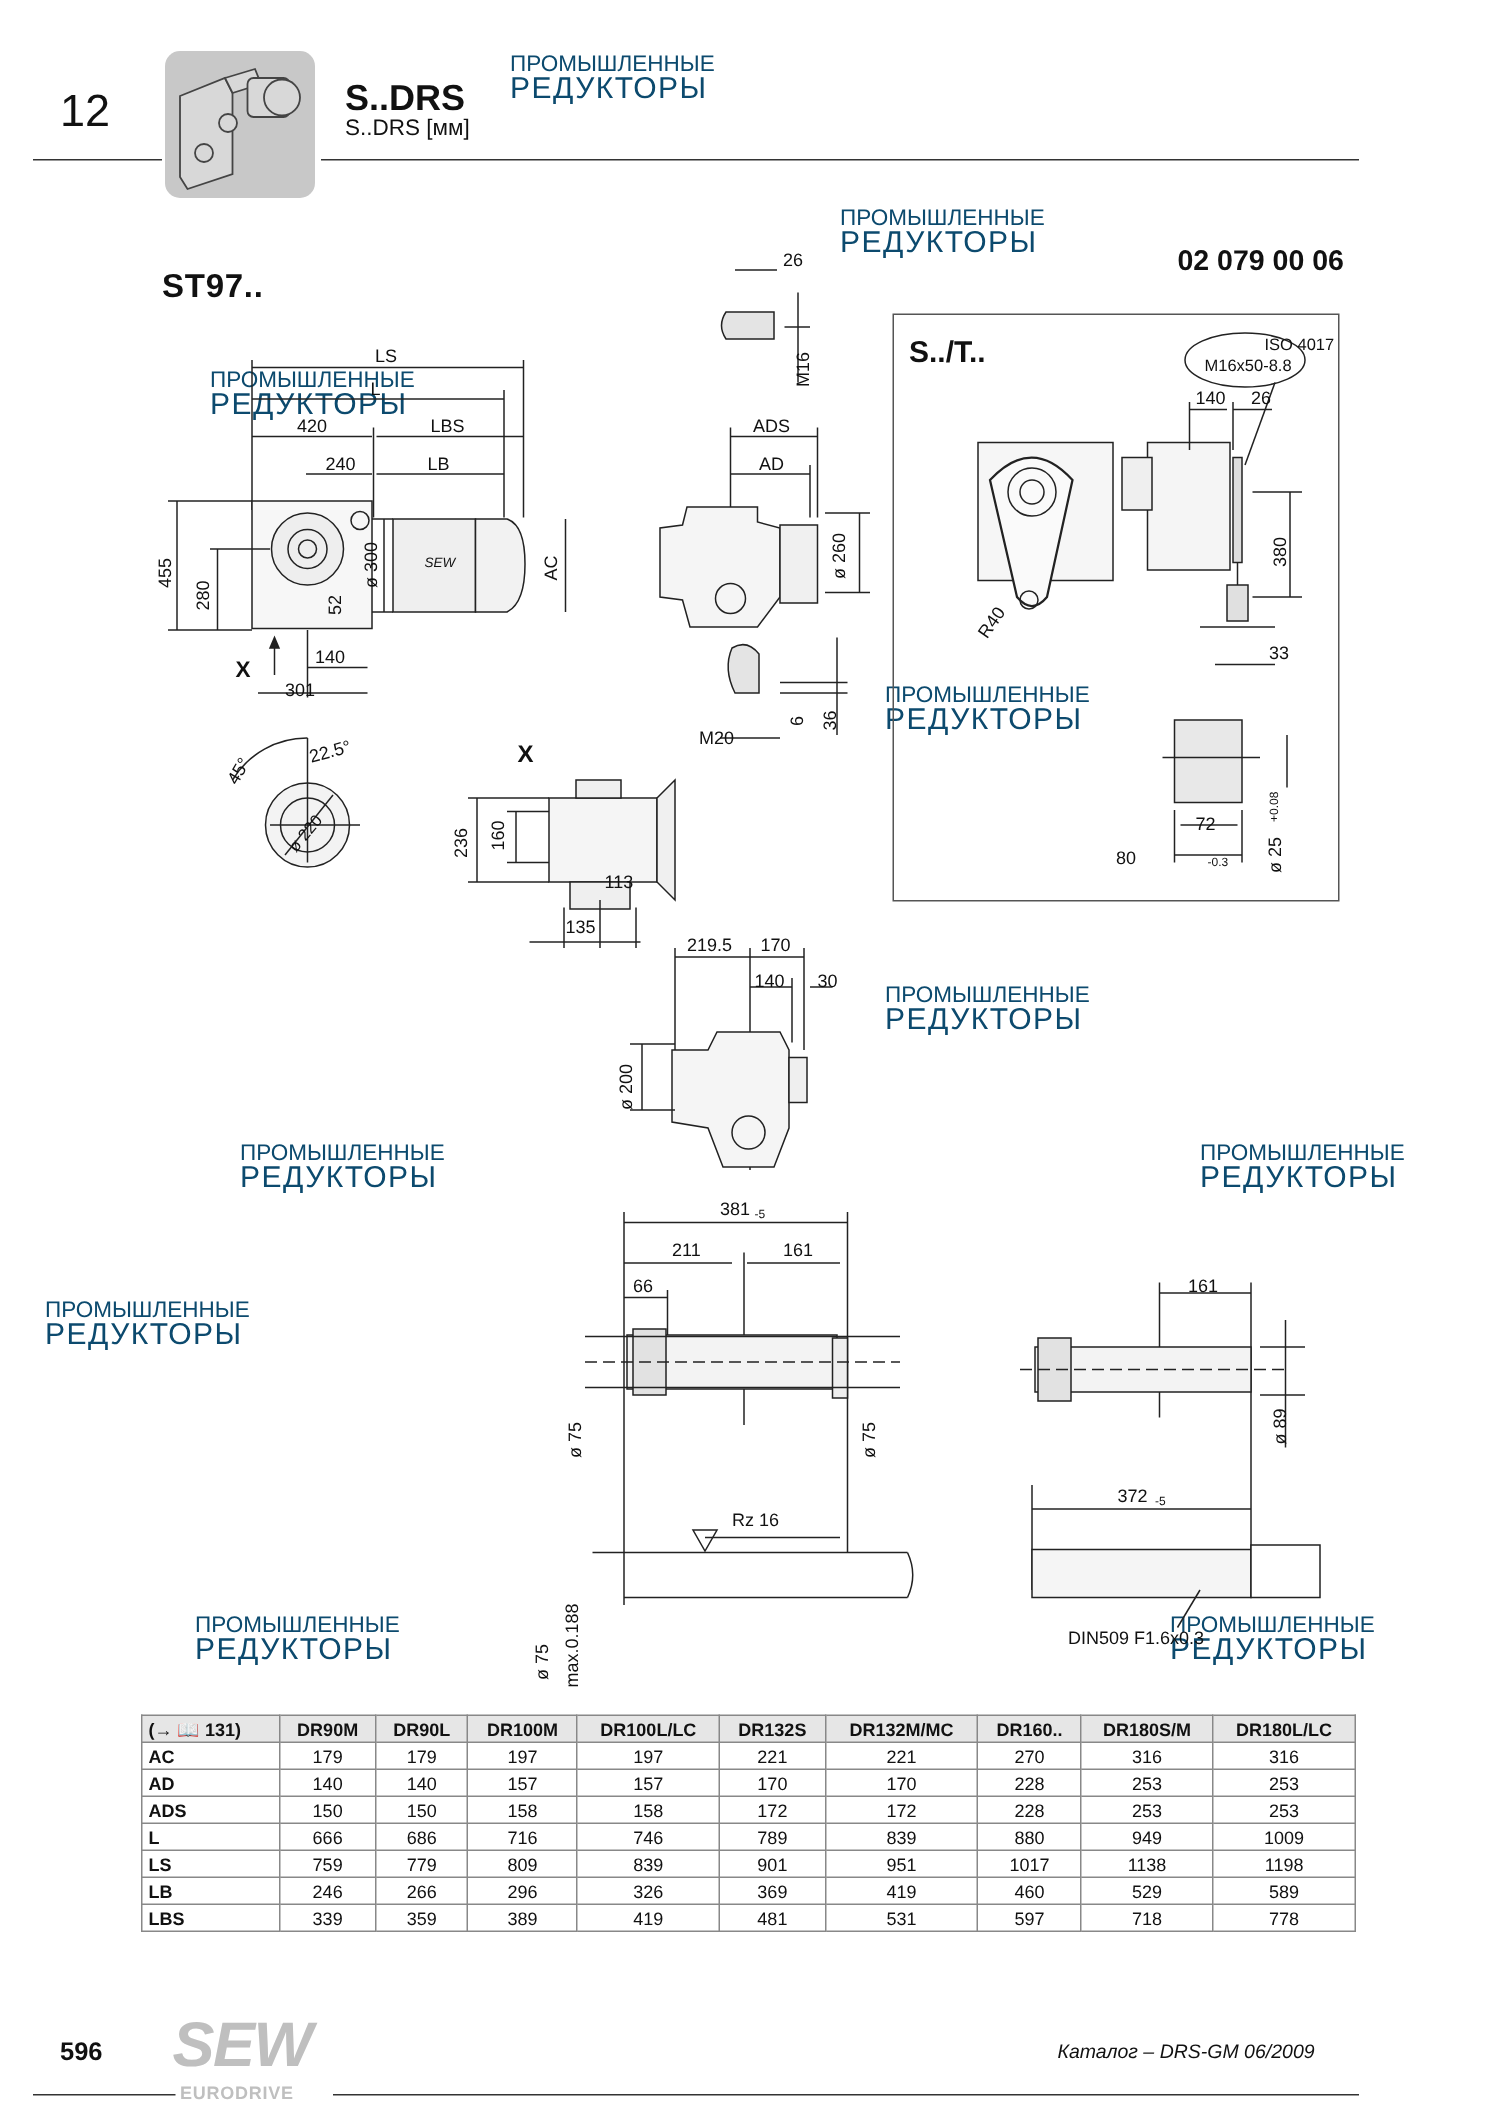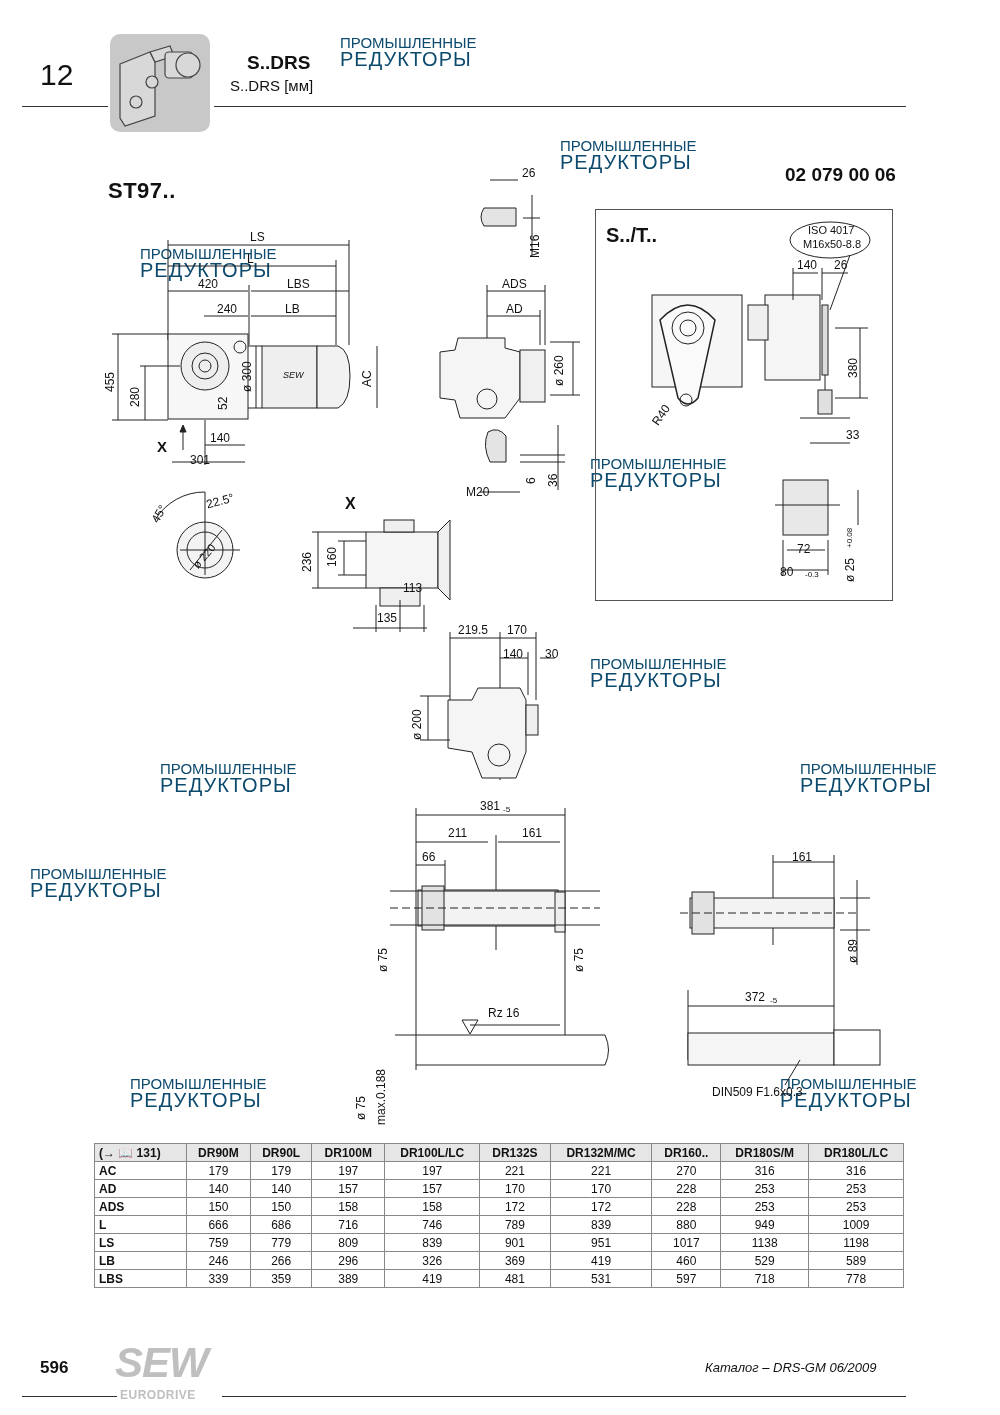--- a/index.html
+++ b/index.html
@@ -1,21 +1,21 @@
 <!DOCTYPE html>
 <html><head>
 <meta charset="utf-8">
 <style>
   html,body{margin:0;padding:0;background:#fff;}
   body{width:1000px;height:1415px;position:relative;overflow:hidden;font-family:"Liberation Sans",sans-serif;color:#111;}
   .abs{position:absolute;}
   .chapter{left:40px;top:58px;font-size:30px;font-weight:normal;}
   .hline{position:absolute;height:1px;background:#333;}
   .thumb{left:110px;top:34px;width:100px;height:98px;background:#c8c8c8;border-radius:10px;}
-  .title{left:247px;top:52px;font-size:19px;font-weight:bold;}
+  .title{left:230px;top:52px;font-size:24px;font-weight:bold;}
   .subtitle{left:230px;top:77px;font-size:15px;}
   .model{left:108px;top:178px;font-size:22px;font-weight:bold;letter-spacing:0.5px;}
   .docnum{left:785px;top:164px;font-size:19px;font-weight:bold;}
   .st-box{left:595px;top:209px;width:296px;height:390px;border:1px solid #555;}
   .st-title{left:606px;top:224px;font-size:20px;font-weight:bold;}
   .dim{position:absolute;font-size:12px;color:#111;}
   .dimv{position:absolute;font-size:12px;color:#111;transform:rotate(-90deg);transform-origin:left top;}
   svg{position:absolute;overflow:visible;}
   table.dims{position:absolute;left:94px;top:1143px;width:810px;border-collapse:collapse;font-size:12px;}
   table.dims th,table.dims td{border:1px solid #888;padding:1px 4px;height:15px;text-align:center;}
@@ -263,29 +263,29 @@
 <div class="dim" style="left:403px;top:581px">113</div>
 
 <div class="dim" style="left:458px;top:623px">219.5</div>
 <div class="dim" style="left:507px;top:623px">170</div>
 <div class="dim" style="left:503px;top:647px">140</div>
 <div class="dim" style="left:545px;top:647px">30</div>
 <div class="dimv" style="left:410px;top:740px">ø 200</div>
 
 <div class="abs st-box"></div>
 <div class="abs st-title">S../T..</div>
-<div class="dim" style="left:808px;top:224px;font-size:11px">ISO 4017</div>
+<div class="dim" style="left:843px;top:224px;font-size:11px">ISO 4017</div>
 <div class="dim" style="left:803px;top:238px;font-size:11px">M16x50-8.8</div>
 <div class="dim" style="left:797px;top:258px">140</div>
 <div class="dim" style="left:834px;top:258px">26</div>
 <div class="dimv" style="left:846px;top:378px">380</div>
 <div class="dim" style="left:650px;top:408px;transform:rotate(-55deg)">R40</div>
 <div class="dim" style="left:846px;top:428px">33</div>
 <div class="dim" style="left:797px;top:542px">72</div>
-<div class="dim" style="left:780px;top:565px">80</div>
+<div class="dim" style="left:744px;top:565px">80</div>
 <div class="dim" style="left:805px;top:570px;font-size:8px">-0.3</div>
 <div class="dimv" style="left:843px;top:582px">ø 25</div>
 <div class="dimv" style="left:845px;top:548px;font-size:8px">+0.08</div>
 
 <div class="dim" style="left:480px;top:799px">381</div>
 <div class="dim" style="left:503px;top:805px;font-size:8px">-5</div>
 <div class="dim" style="left:448px;top:826px">211</div>
 <div class="dim" style="left:522px;top:826px">161</div>
 <div class="dim" style="left:422px;top:850px">66</div>
 <div class="dimv" style="left:376px;top:972px">ø 75</div>

